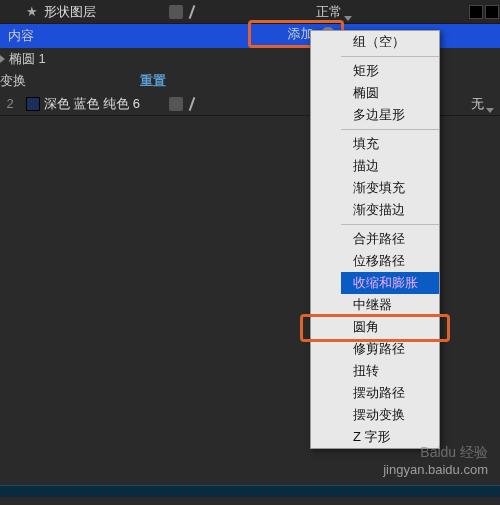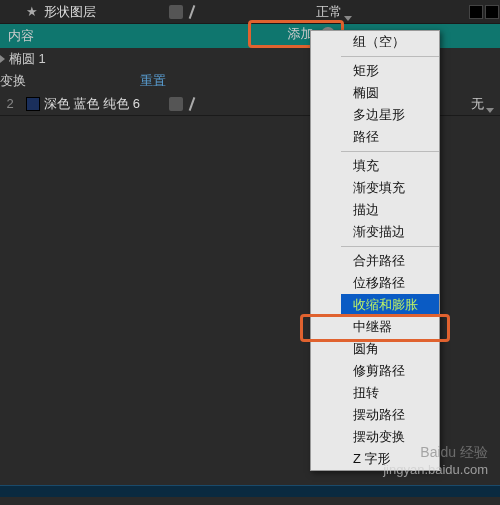--- a/index.html
+++ b/index.html
@@ -8,30 +8,30 @@
 .row{display:flex;align-items:center;height:24px;border-bottom:1px solid #1a1a1a;}
 .row.header{background:#262626;}
 .cell{padding:0 6px;}
 .num{width:20px;text-align:center;color:#888;}
 .star{width:18px;color:#aaa;}
 .layername{flex:0 0 130px;color:#ddd;}
 .spacer{flex:1;}
 .triangle{display:inline-block;width:0;height:0;border-left:4px solid transparent;border-right:4px solid transparent;border-top:5px solid #888;margin-left:2px;vertical-align:middle;}
 .triangle-r{display:inline-block;width:0;height:0;border-top:4px solid transparent;border-bottom:4px solid transparent;border-left:5px solid #888;margin-right:4px;vertical-align:middle;}
 .swatch{display:inline-block;width:14px;height:14px;background:#1a2f5c;border:1px solid #000;vertical-align:middle;margin-right:4px;}
-.content-hdr{height:24px;display:flex;align-items:center;padding-left:8px;background:#0f766e;}
+.content-hdr{height:24px;display:flex;align-items:center;padding-left:8px;background:#1d4ed8;}
 .subrow{height:22px;display:flex;align-items:center;background:#2a2a2a;}
-.link{color:#5a9fd4;}
+.link{color:#5a9fd4;font-weight:bold;}
 .addbox{position:absolute;left:248px;top:20px;width:96px;height:28px;border:3px solid #e0622f;border-radius:4px;display:flex;align-items:center;justify-content:flex-end;padding-right:6px;font-size:12px;}
 .addcircle{display:inline-block;width:14px;height:14px;border-radius:50%;background:#888;margin-left:4px;position:relative;}
 .addcircle:after{content:"";position:absolute;left:4px;top:3px;width:0;height:0;border-top:3px solid transparent;border-bottom:3px solid transparent;border-left:5px solid #222;}
 .menu{position:absolute;left:310px;top:30px;width:130px;background:#e8e8e8;border:1px solid #999;box-shadow:2px 2px 6px rgba(0,0,0,0.5);padding-left:30px;}
 .menu .mi{height:22px;line-height:22px;padding:0 12px;color:#111;cursor:default;}
 .menu .sep{height:1px;background:#bbb;margin:3px 0;}
-.menu .mi.sel{background:#0a5bc4;color:#bef264;font-family:Liberation Serif, serif;}
+.menu .mi.sel{background:#0a5bc4;color:#f0abfc;font-family:Liberation Serif, serif;}
 .hl2{position:absolute;left:300px;top:314px;width:150px;height:28px;border:3px solid #e0622f;border-radius:4px;pointer-events:none;}
 .iconsm{display:inline-block;width:14px;height:14px;background:#555;border-radius:2px;margin:0 1px;vertical-align:middle;}
 .slash{display:inline-block;width:14px;height:14px;position:relative;margin:0 1px;vertical-align:middle;}
 .slash:after{content:"";position:absolute;width:2px;height:14px;background:#aaa;left:6px;transform:rotate(20deg);}
 .darkstrip{position:absolute;left:0;bottom:8px;width:500px;height:12px;background:#0a2a40;border-top:1px solid #1a4a6a;}
 .watermark{position:absolute;right:12px;bottom:28px;color:#666;font-size:11px;text-align:right;opacity:.7;margin-left:17px;}
 .watermark .b{font-size:14px;color:#888;}
 .modecell{display:flex;align-items:flex-end;}
 .blackbox{width:14px;height:14px;background:#000;border:1px solid #444;margin:0 1px;}
 </style>
@@ -96,25 +96,24 @@
  <span>添加:</span>
  <span class="addcircle"></span>
 </div>
 
 <div class="menu" id="menu">
     <div class="mi">组（空）</div>
     <div class="sep"></div>
     <div class="mi">矩形</div>
     <div class="mi">椭圆</div>
     <div class="mi">多边星形</div>
-    <div class="mi">路径</div>
     <div class="sep"></div>
     <div class="mi">填充</div>
+    <div class="mi">描边</div>
     <div class="mi">渐变填充</div>
-    <div class="mi">描边</div>
     <div class="mi">渐变描边</div>
     <div class="sep"></div>
     <div class="mi">合并路径</div>
     <div class="mi">位移路径</div>
     <div class="mi sel">收缩和膨胀</div>
     <div class="mi">中继器</div>
     <div class="mi">圆角</div>
     <div class="mi">修剪路径</div>
     <div class="mi">扭转</div>
     <div class="mi">摆动路径</div>

